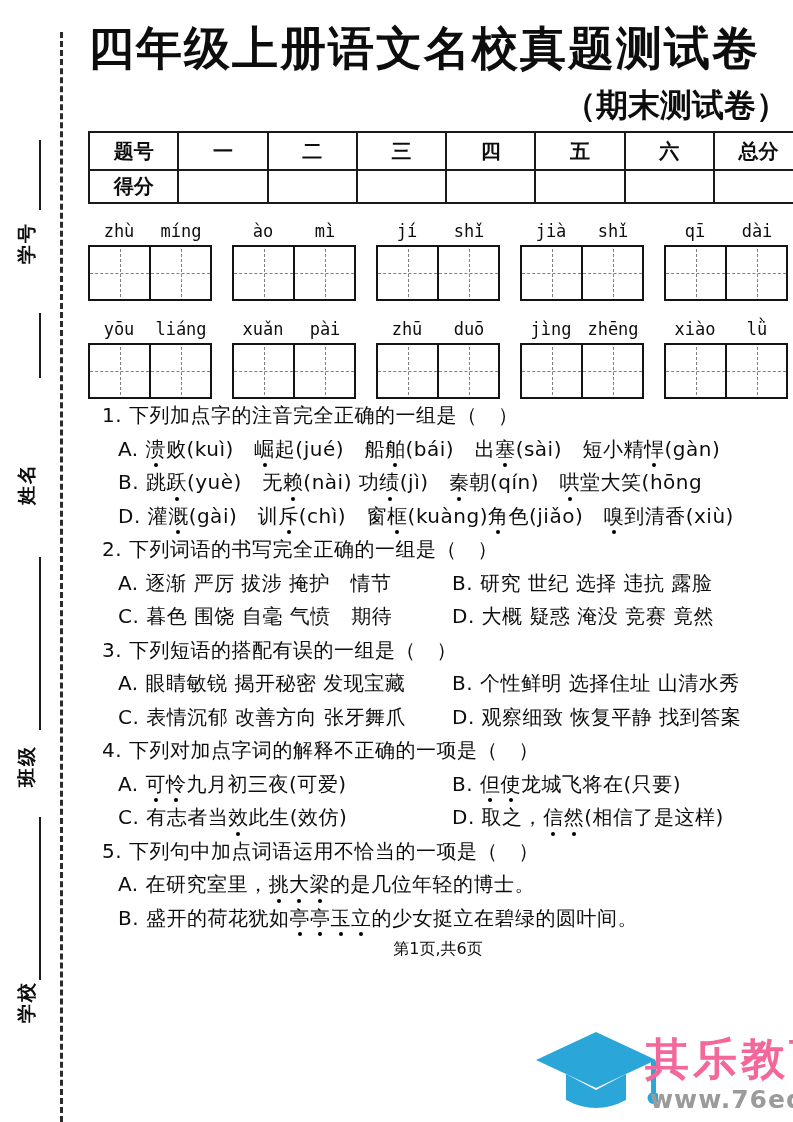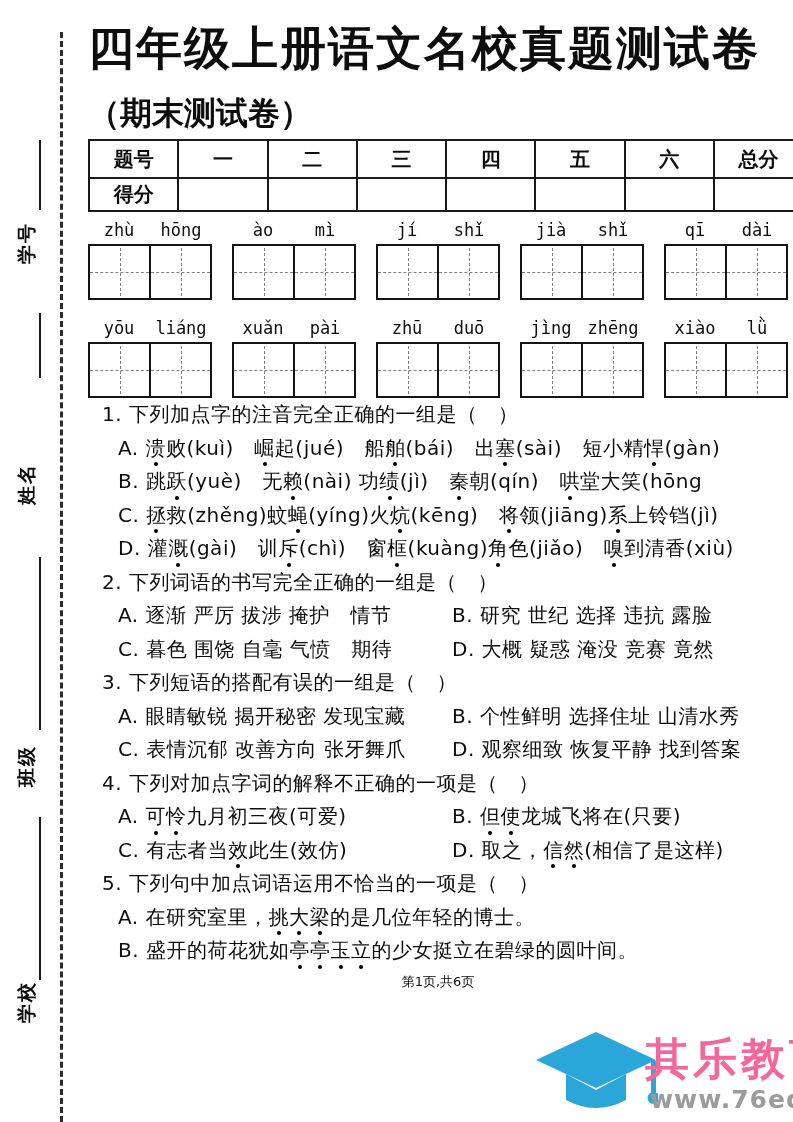--- a/index.html
+++ b/index.html
@@ -11,52 +11,52 @@
   
   .seal-line{position:absolute;left:60px;top:32px;height:1090px;width:0;
     border-left:3px dashed #2b2b2b;}
   .side-line{position:absolute;left:39px;width:2px;background:#1b1b1b;}
   .side-label{position:absolute;left:27px;transform:translate(-50%,-50%) rotate(-90deg);
     font-size:19px;font-weight:bold;letter-spacing:2px;white-space:nowrap;}
   
   .content{position:absolute;left:88px;top:0;width:700px;}
   .title{margin:18px 0 0;text-align:left;font-size:46px;line-height:62px;font-weight:900;
     font-family:"Liberation Serif","DejaVu Serif",serif;letter-spacing:2px;}
-  .subtitle{margin:12px 0 0;text-align:left;font-size:32px;line-height:42px;font-weight:bold;
+  .subtitle{margin:4px 0 0;text-align:right;font-size:32px;line-height:42px;font-weight:bold;
     font-family:"Liberation Serif","DejaVu Serif",serif;}
   .meta{margin-top:16px;text-align:right;font-size:21px;line-height:26px;font-weight:bold;}
   
   table.score{margin-top:5px;width:716px;border-collapse:collapse;table-layout:fixed;}
   table.score td{border:2px solid #1a1a1a;text-align:center;font-size:20px;font-weight:bold;
     padding:0;}
   table.score tr:first-child td{height:36px;}
   table.score tr:last-child td{height:31px;}
   
   .sec-h{margin-top:14px;font-size:21px;line-height:28px;font-weight:bold;letter-spacing:1px;}
   
-  .py-labels{display:flex;justify-content:space-between;margin-top:7px;}
+  .py-labels{display:flex;justify-content:space-between;margin-top:16px;}
   .py-labels.second{margin-top:17px;}
   .py-group{width:124px;display:flex;}
   .py-syl{width:50%;text-align:center;font-size:17px;line-height:22px;
     font-family:"DejaVu Sans Mono","Liberation Mono",monospace;}
   .box-row{display:flex;justify-content:space-between;margin-top:3px;}
   .hzbox{width:124px;height:56px;border:2px solid #141414;box-sizing:border-box;
     display:flex;position:relative;background:#fff;}
   .hzbox::after{content:"";position:absolute;left:0;right:0;top:50%;border-top:1px dashed #808080;}
   .hzcell{flex:1;position:relative;}
   .hzcell:first-child{border-right:2px solid #141414;}
   .hzcell::before{content:"";position:absolute;top:2px;bottom:2px;left:50%;border-left:1px dashed #808080;}
   
   .stem{font-size:20px;line-height:33.5px;padding-left:14px;letter-spacing:0.5px;}
   .optline{font-size:20px;line-height:33.5px;padding-left:30px;letter-spacing:0.5px;}
   .colA{display:inline-block;width:334px;vertical-align:top;}
   .dc{position:relative;display:inline-block;}
   .dc::after{content:"";position:absolute;left:50%;bottom:-1px;width:4px;height:4px;
     margin-left:-2px;border-radius:50%;background:#000;}
-  .footer{margin-top:3px;text-align:center;font-size:13px;line-height:22px;}
+  .footer{margin-top:3px;text-align:center;font-size:16px;line-height:22px;}
   
   .wm-cap{position:absolute;left:534px;top:1030px;width:124px;height:92px;}
   .wm-brand{position:absolute;left:645px;top:1034px;font-size:44px;line-height:50px;
     font-weight:900;letter-spacing:4px;white-space:nowrap;}
   .wm-url{position:absolute;left:650px;top:1086px;font-size:25px;line-height:28px;
     font-weight:bold;letter-spacing:1px;white-space:nowrap;}
 </style>
 </head>
 <body>
 
@@ -98,21 +98,21 @@
           <td></td>
           <td></td>
         </tr>
       </tbody>
   </table>
 
   <div id="pinyin-area">
       <div class="py-labels">
         <div class="py-group">
           <span class="py-syl">zhù</span>
-          <span class="py-syl">hōng</span>
+          <span class="py-syl">míng</span>
         </div>
         <div class="py-group">
           <span class="py-syl">ào</span>
           <span class="py-syl">mì</span>
         </div>
         <div class="py-group">
           <span class="py-syl">jí</span>
           <span class="py-syl">shǐ</span>
         </div>
         <div class="py-group">
@@ -189,21 +189,20 @@
           <div class="hzcell"></div>
           <div class="hzcell"></div>
         </div>
       </div>
     </div>
 
   <div id="questions">
       <div class="stem">1. 下列加点字的注音完全正确的一组是（　）</div>
       <div class="optline">A. <span class="dc">溃</span>败(kuì)　<span class="dc">崛</span>起(jué)　船<span class="dc">舶</span>(bái)　出<span class="dc">塞</span>(sài)　短小精<span class="dc">悍</span>(gàn)</div>
       <div class="optline">B. 跳<span class="dc">跃</span>(yuè)　无<span class="dc">赖</span>(nài) 功<span class="dc">绩</span>(jì)　<span class="dc">秦</span>朝(qín)　<span class="dc">哄</span>堂大笑(hōng</div>
-      <div class="optline">C. <span class="dc">拯</span>救(zhěng)蚊<span class="dc">蝇</span>(yíng)火<span class="dc">炕</span>(kēng)　<span class="dc">将</span>领(jiāng)<span class="dc">系</span>上铃铛(jì)</div>
       <div class="optline">D. 灌<span class="dc">溉</span>(gài)　训<span class="dc">斥</span>(chì)　窗<span class="dc">框</span>(kuàng)<span class="dc">角</span>色(jiǎo)　<span class="dc">嗅</span>到清香(xiù)</div>
       <div class="stem">2. 下列词语的书写完全正确的一组是（　）</div>
       <div class="optline"><span class="colA">A. 逐渐 严厉 拔涉 掩护　情节</span><span>B. 研究 世纪 选择 违抗 露脸</span></div>
       <div class="optline"><span class="colA">C. 暮色 围饶 自毫 气愤　期待</span><span>D. 大概 疑惑 淹没 竞赛 竟然</span></div>
       <div class="stem">3. 下列短语的搭配有误的一组是（　）</div>
       <div class="optline"><span class="colA">A. 眼睛敏锐 揭开秘密 发现宝藏</span><span>B. 个性鲜明 选择住址 山清水秀</span></div>
       <div class="optline"><span class="colA">C. 表情沉郁 改善方向 张牙舞爪</span><span>D. 观察细致 恢复平静 找到答案</span></div>
       <div class="stem">4. 下列对加点字词的解释不正确的一项是（　）</div>
       <div class="optline"><span class="colA">A. <span class="dc">可</span><span class="dc">怜</span>九月初三夜(可爱)</span><span>B. <span class="dc">但</span><span class="dc">使</span>龙城飞将在(只要)</span></div>
       <div class="optline"><span class="colA">C. 有志者当<span class="dc">效</span>此生(效仿)</span><span>D. 取之，<span class="dc">信</span><span class="dc">然</span>(相信了是这样)</span></div>

